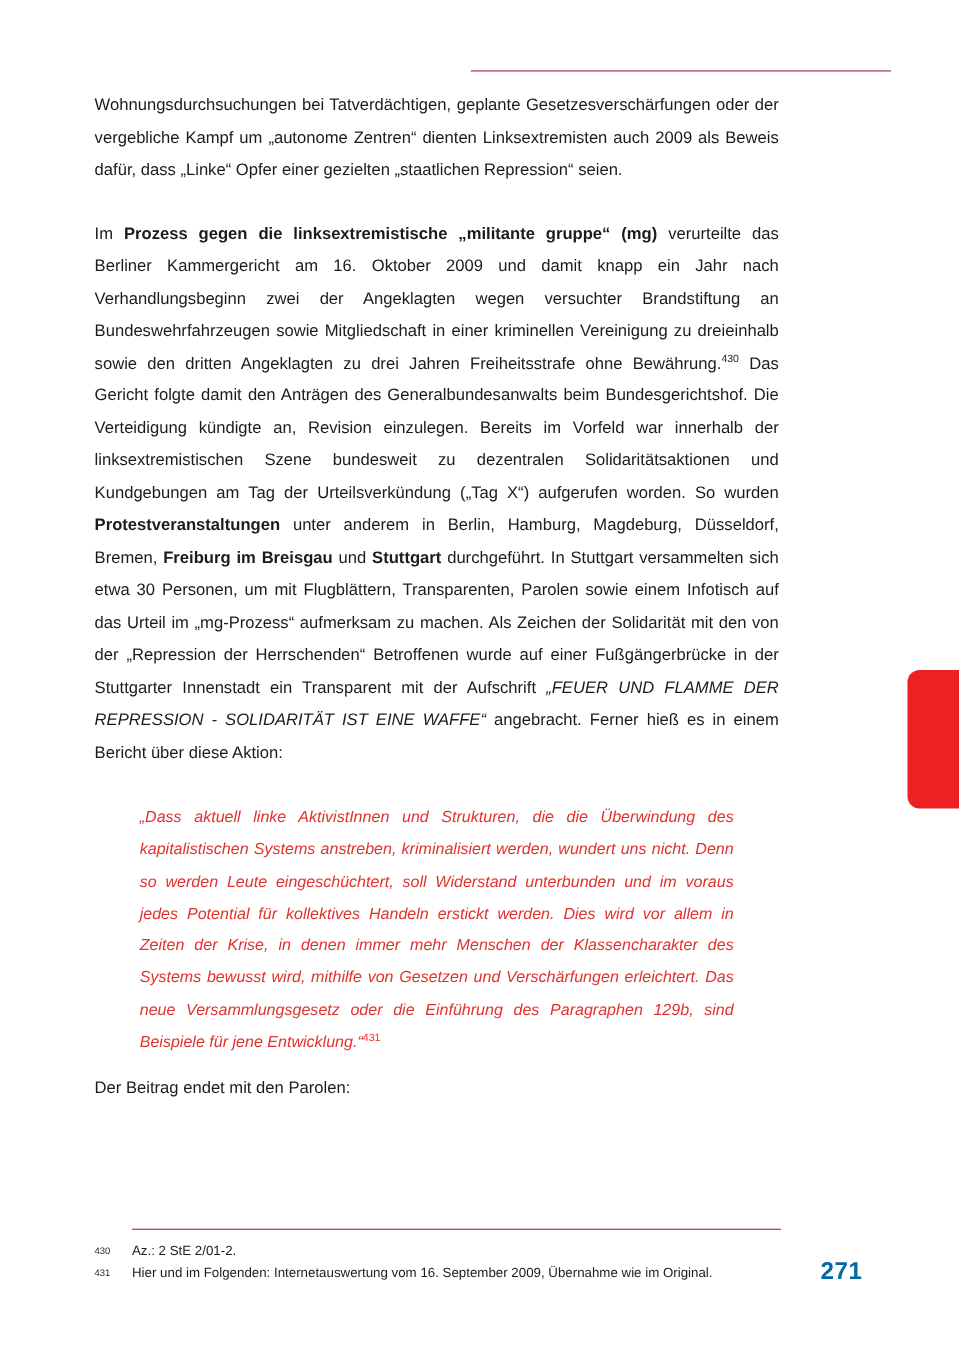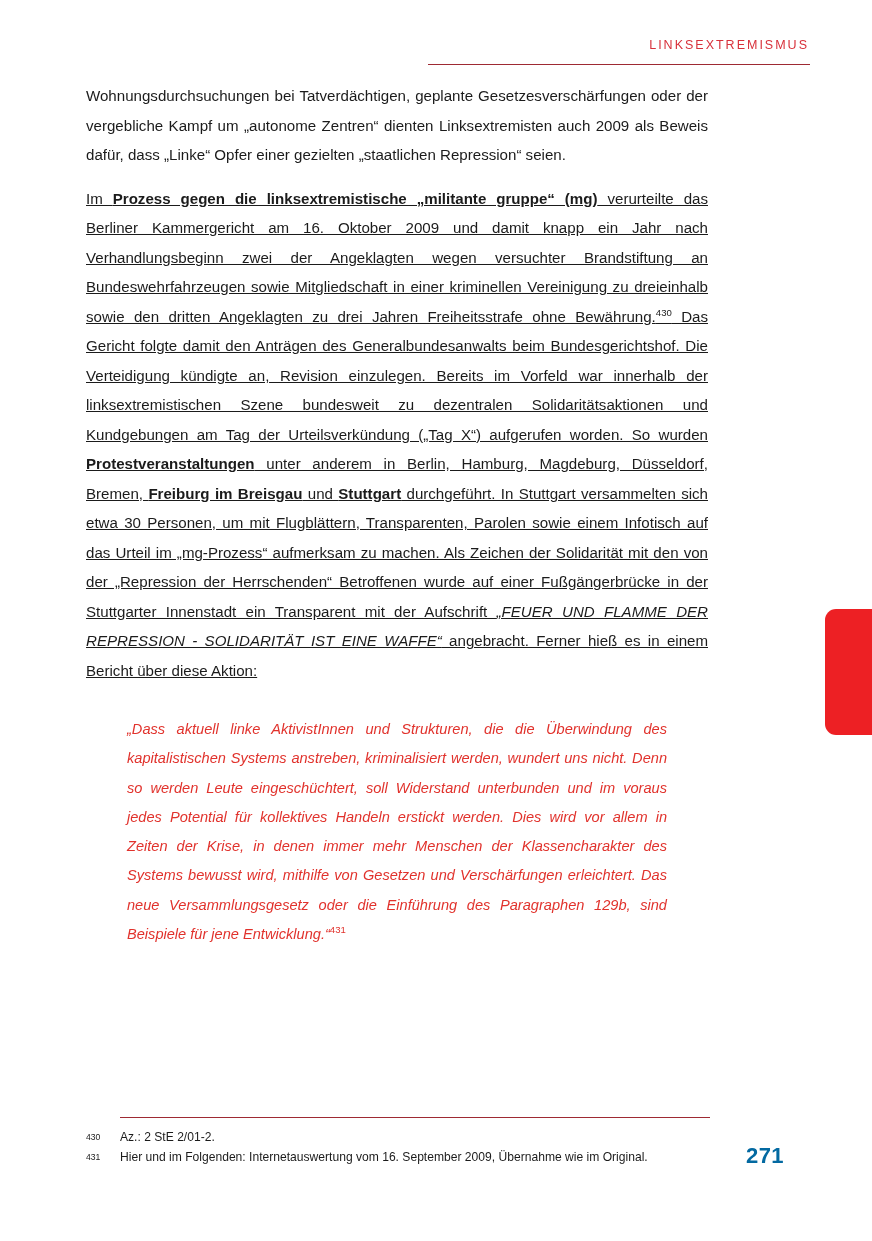--- a/index.html
+++ b/index.html
@@ -66,22 +66,21 @@
   p.body {
     margin: 0 0 0 0;
     font-size: 15.1px;
     line-height: 29.5px;
     text-align: justify;
     text-justify: inter-word;
     color: #1b1b1b;
     hyphens: manual;
   }
   p.body + p.body {
-    margin-top: 14px;
-    text-decoration: underline;
+    margin-top: 28px;
   }
   p.body b, p.body strong { font-weight: bold; }
   p.body i, p.body em { font-style: italic; }
   sup {
     font-size: 9.6px;
     vertical-align: super;
     line-height: 0;
   }
 
   
@@ -152,35 +151,33 @@
     color: #0369a1;
     letter-spacing: 0.4px;
     text-align: center;
   }
 </style>
 </head>
 <body>
 
 <div class="page">
 
-  <div class="running-head">
-    <span class="running-head-text">LINKSEXTREMISMUS</span>
-  </div>
   <div class="running-head-rule"></div>
 
   <div class="side-tab"></div>
 
   <div class="content">
 
     <p class="body"><span>Wohnungsdurchsuchungen bei Tatverdächtigen, geplante Gesetzesverschärfungen oder der vergebliche Kampf um „autonome Zentren“ dienten Linksextremisten auch 2009 als Beweis dafür, dass „Linke“ Opfer einer gezielten „staatlichen Repression“ seien.</span></p>
 
     <p class="body"><span>Im </span><b>Prozess gegen die linksextremistische „militante gruppe“ (mg)</b><span> verurteilte das Berliner Kammergericht am 16. Oktober 2009 und damit knapp ein Jahr nach Verhandlungsbeginn zwei der Angeklagten wegen versuchter Brandstiftung an Bundeswehrfahrzeugen sowie Mitgliedschaft in einer kriminellen Vereinigung zu dreieinhalb sowie den dritten Angeklagten zu drei Jahren Freiheitsstrafe ohne Bewährung.</span><sup>430</sup><span> Das Gericht folgte damit den Anträgen des Generalbundesanwalts beim Bundesgerichtshof. Die Verteidigung kündigte an, Revision einzulegen. Bereits im Vorfeld war innerhalb der linksextremistischen Szene bundesweit zu dezentralen Solidaritätsaktionen und Kundgebungen am Tag der Urteilsverkündung („Tag X“) aufgerufen worden. So wurden </span><b>Protestveranstaltungen</b><span> unter anderem in Berlin, Hamburg, Magdeburg, Düsseldorf, Bremen, </span><b>Freiburg im Breisgau</b><span> und </span><b>Stuttgart</b><span> durchgeführt. In Stuttgart versammelten sich etwa 30 Personen, um mit Flugblättern, Transparenten, Parolen sowie einem Infotisch auf das Urteil im „mg-Prozess“ aufmerksam zu machen. Als Zeichen der Solidarität mit den von der „Repression der Herrschenden“ Betroffenen wurde auf einer Fußgängerbrücke in der Stuttgarter Innenstadt ein Transparent mit der Aufschrift </span><i>„FEUER UND FLAMME DER REPRESSION - SOLIDARITÄT IST EINE WAFFE“</i><span> angebracht. Ferner hieß es in einem Bericht über diese Aktion:</span></p>
 
     <div class="quote"><span>„Dass aktuell linke AktivistInnen und Strukturen, die die Überwindung des kapitalistischen Systems anstreben, kriminalisiert werden, wundert uns nicht. Denn so werden Leute eingeschüchtert, soll Widerstand unterbunden und im voraus jedes Potential für kollektives Handeln erstickt werden. Dies wird vor allem in Zeiten der Krise, in denen immer mehr Menschen der Klassencharakter des Systems bewusst wird, mithilfe von Gesetzen und Verschärfungen erleichtert. Das neue Versammlungsgesetz oder die Einführung des Paragraphen 129b, sind Beispiele für jene Entwicklung.“</span><sup>431</sup></div>
 
+    <p class="body closing"><span>Der Beitrag endet mit den Parolen:</span></p>
 
   </div>
 
   <div class="footnotes">
     <div class="fn-rule"></div>
     <div class="fn-list">
       <div class="fn-item">
         <div class="fn-num">430</div>
         <div class="fn-text">Az.: 2 StE 2/01-2.</div>
       </div>

